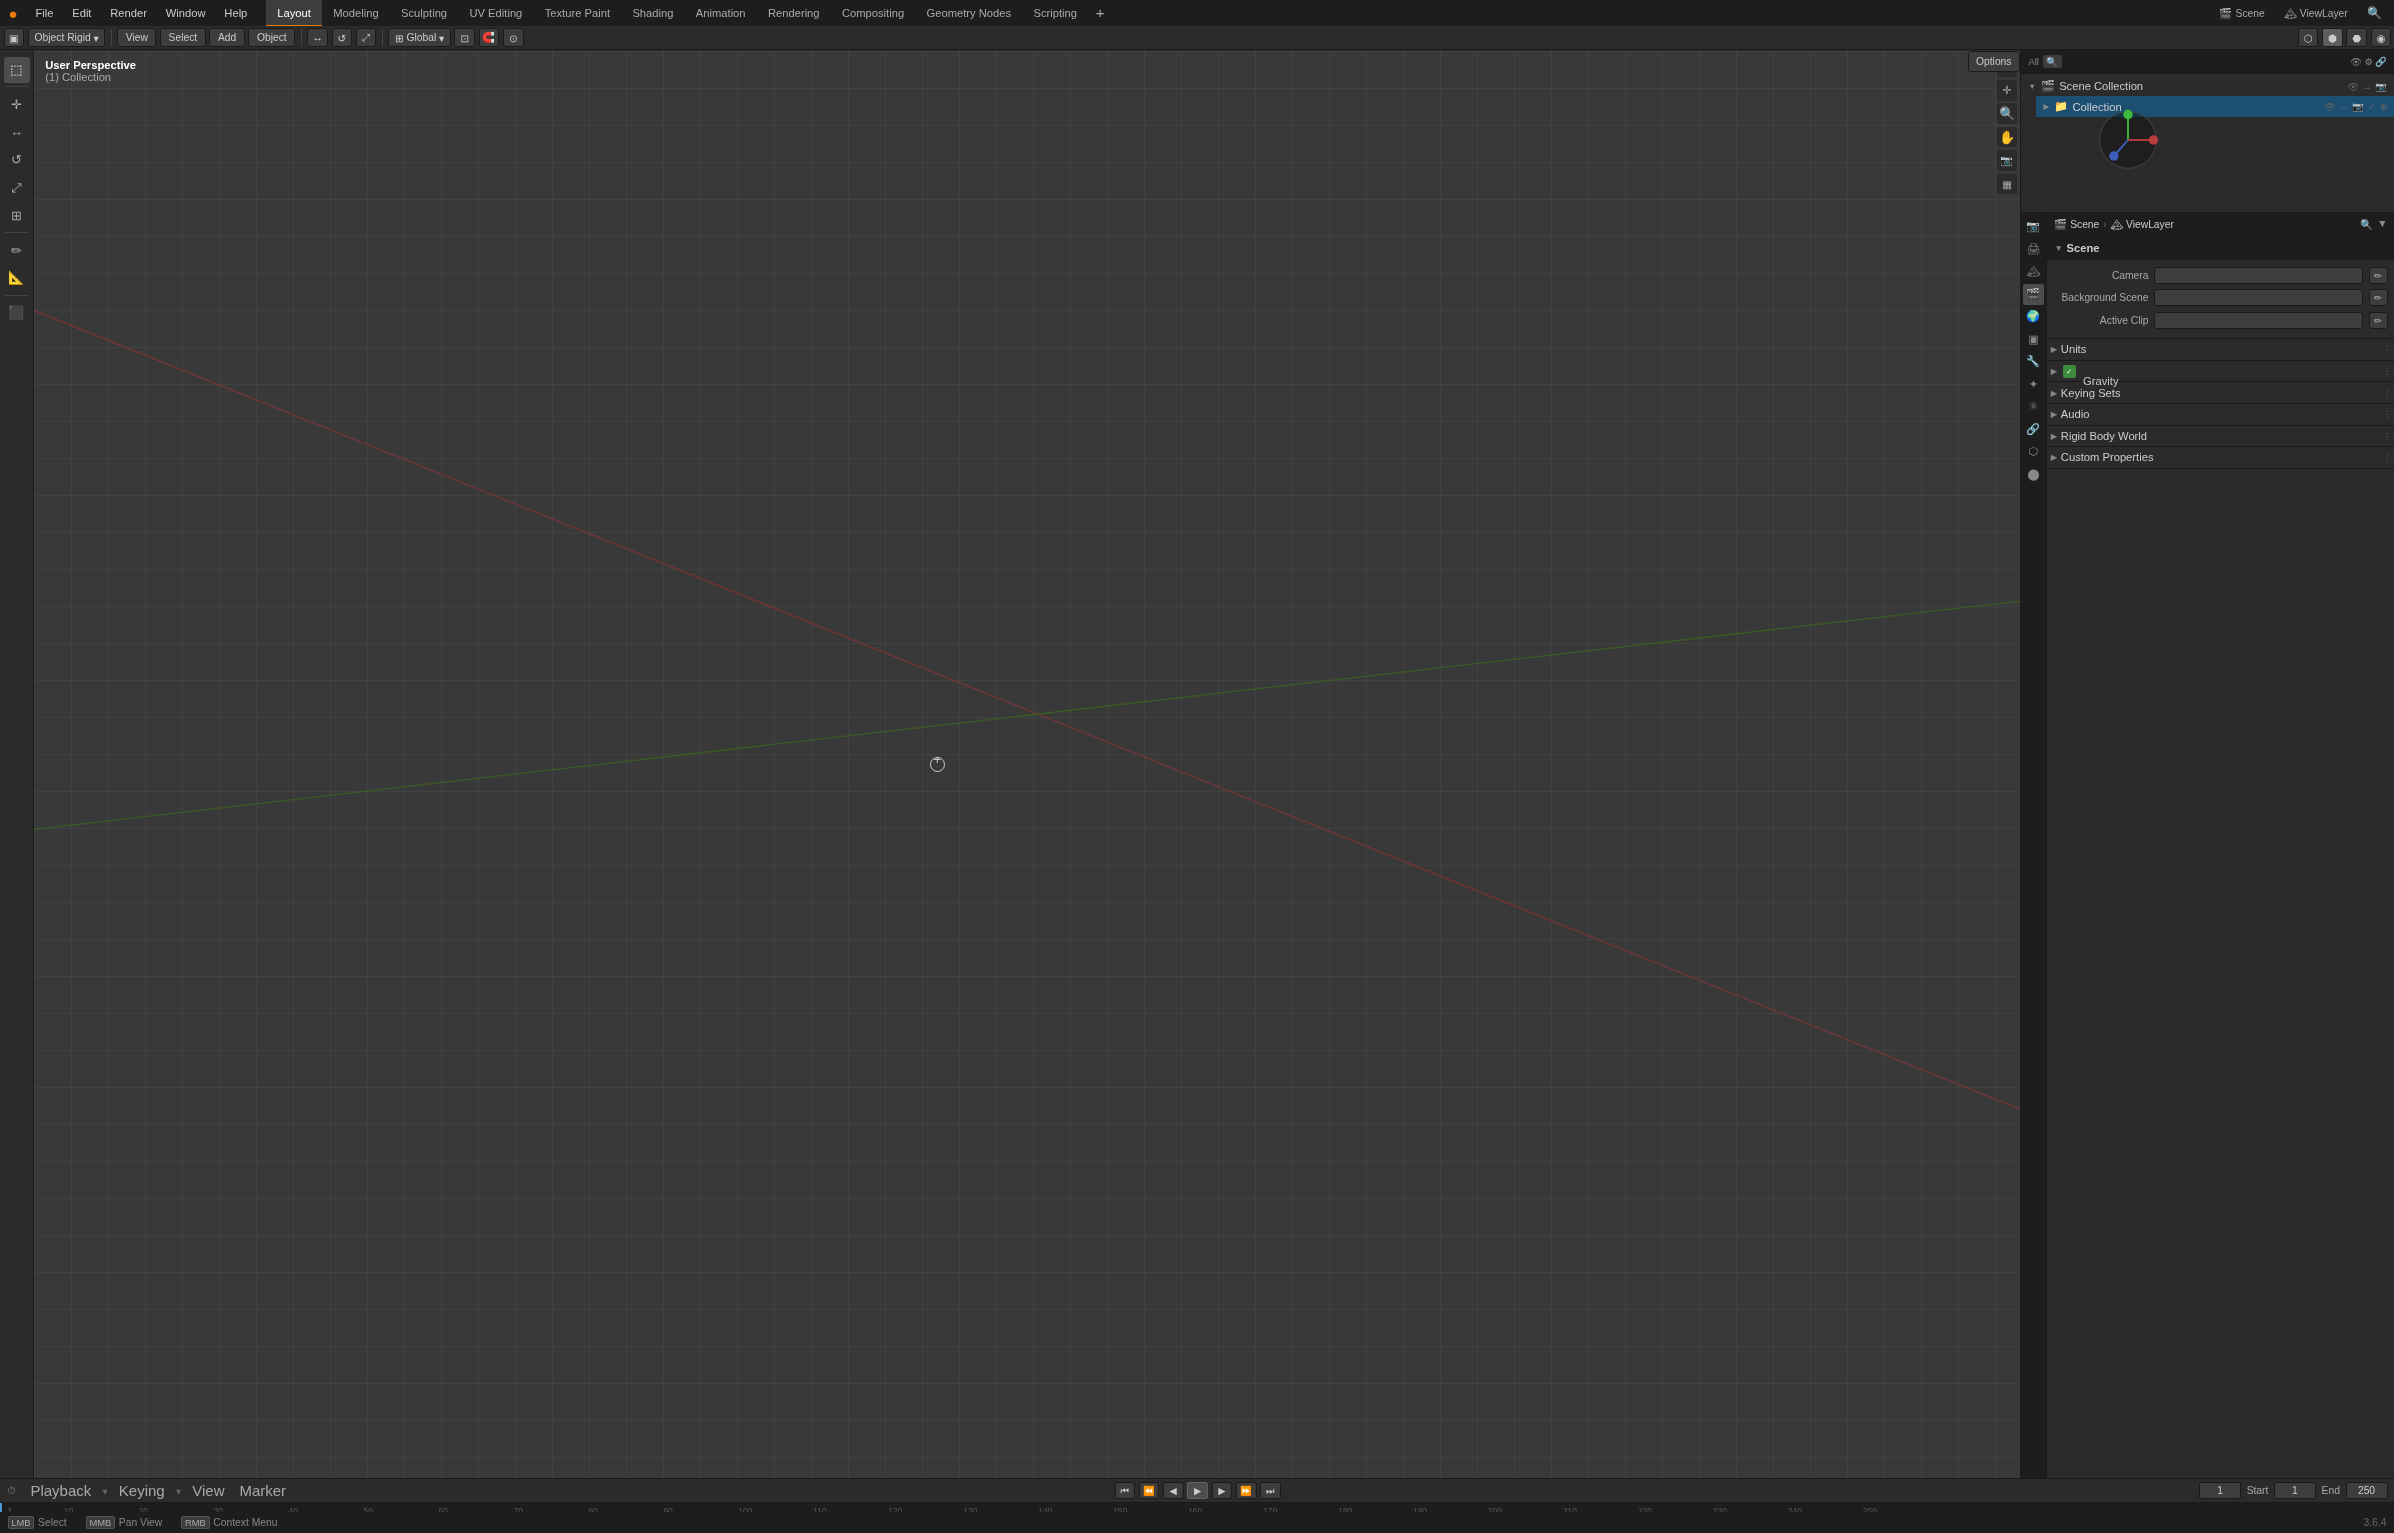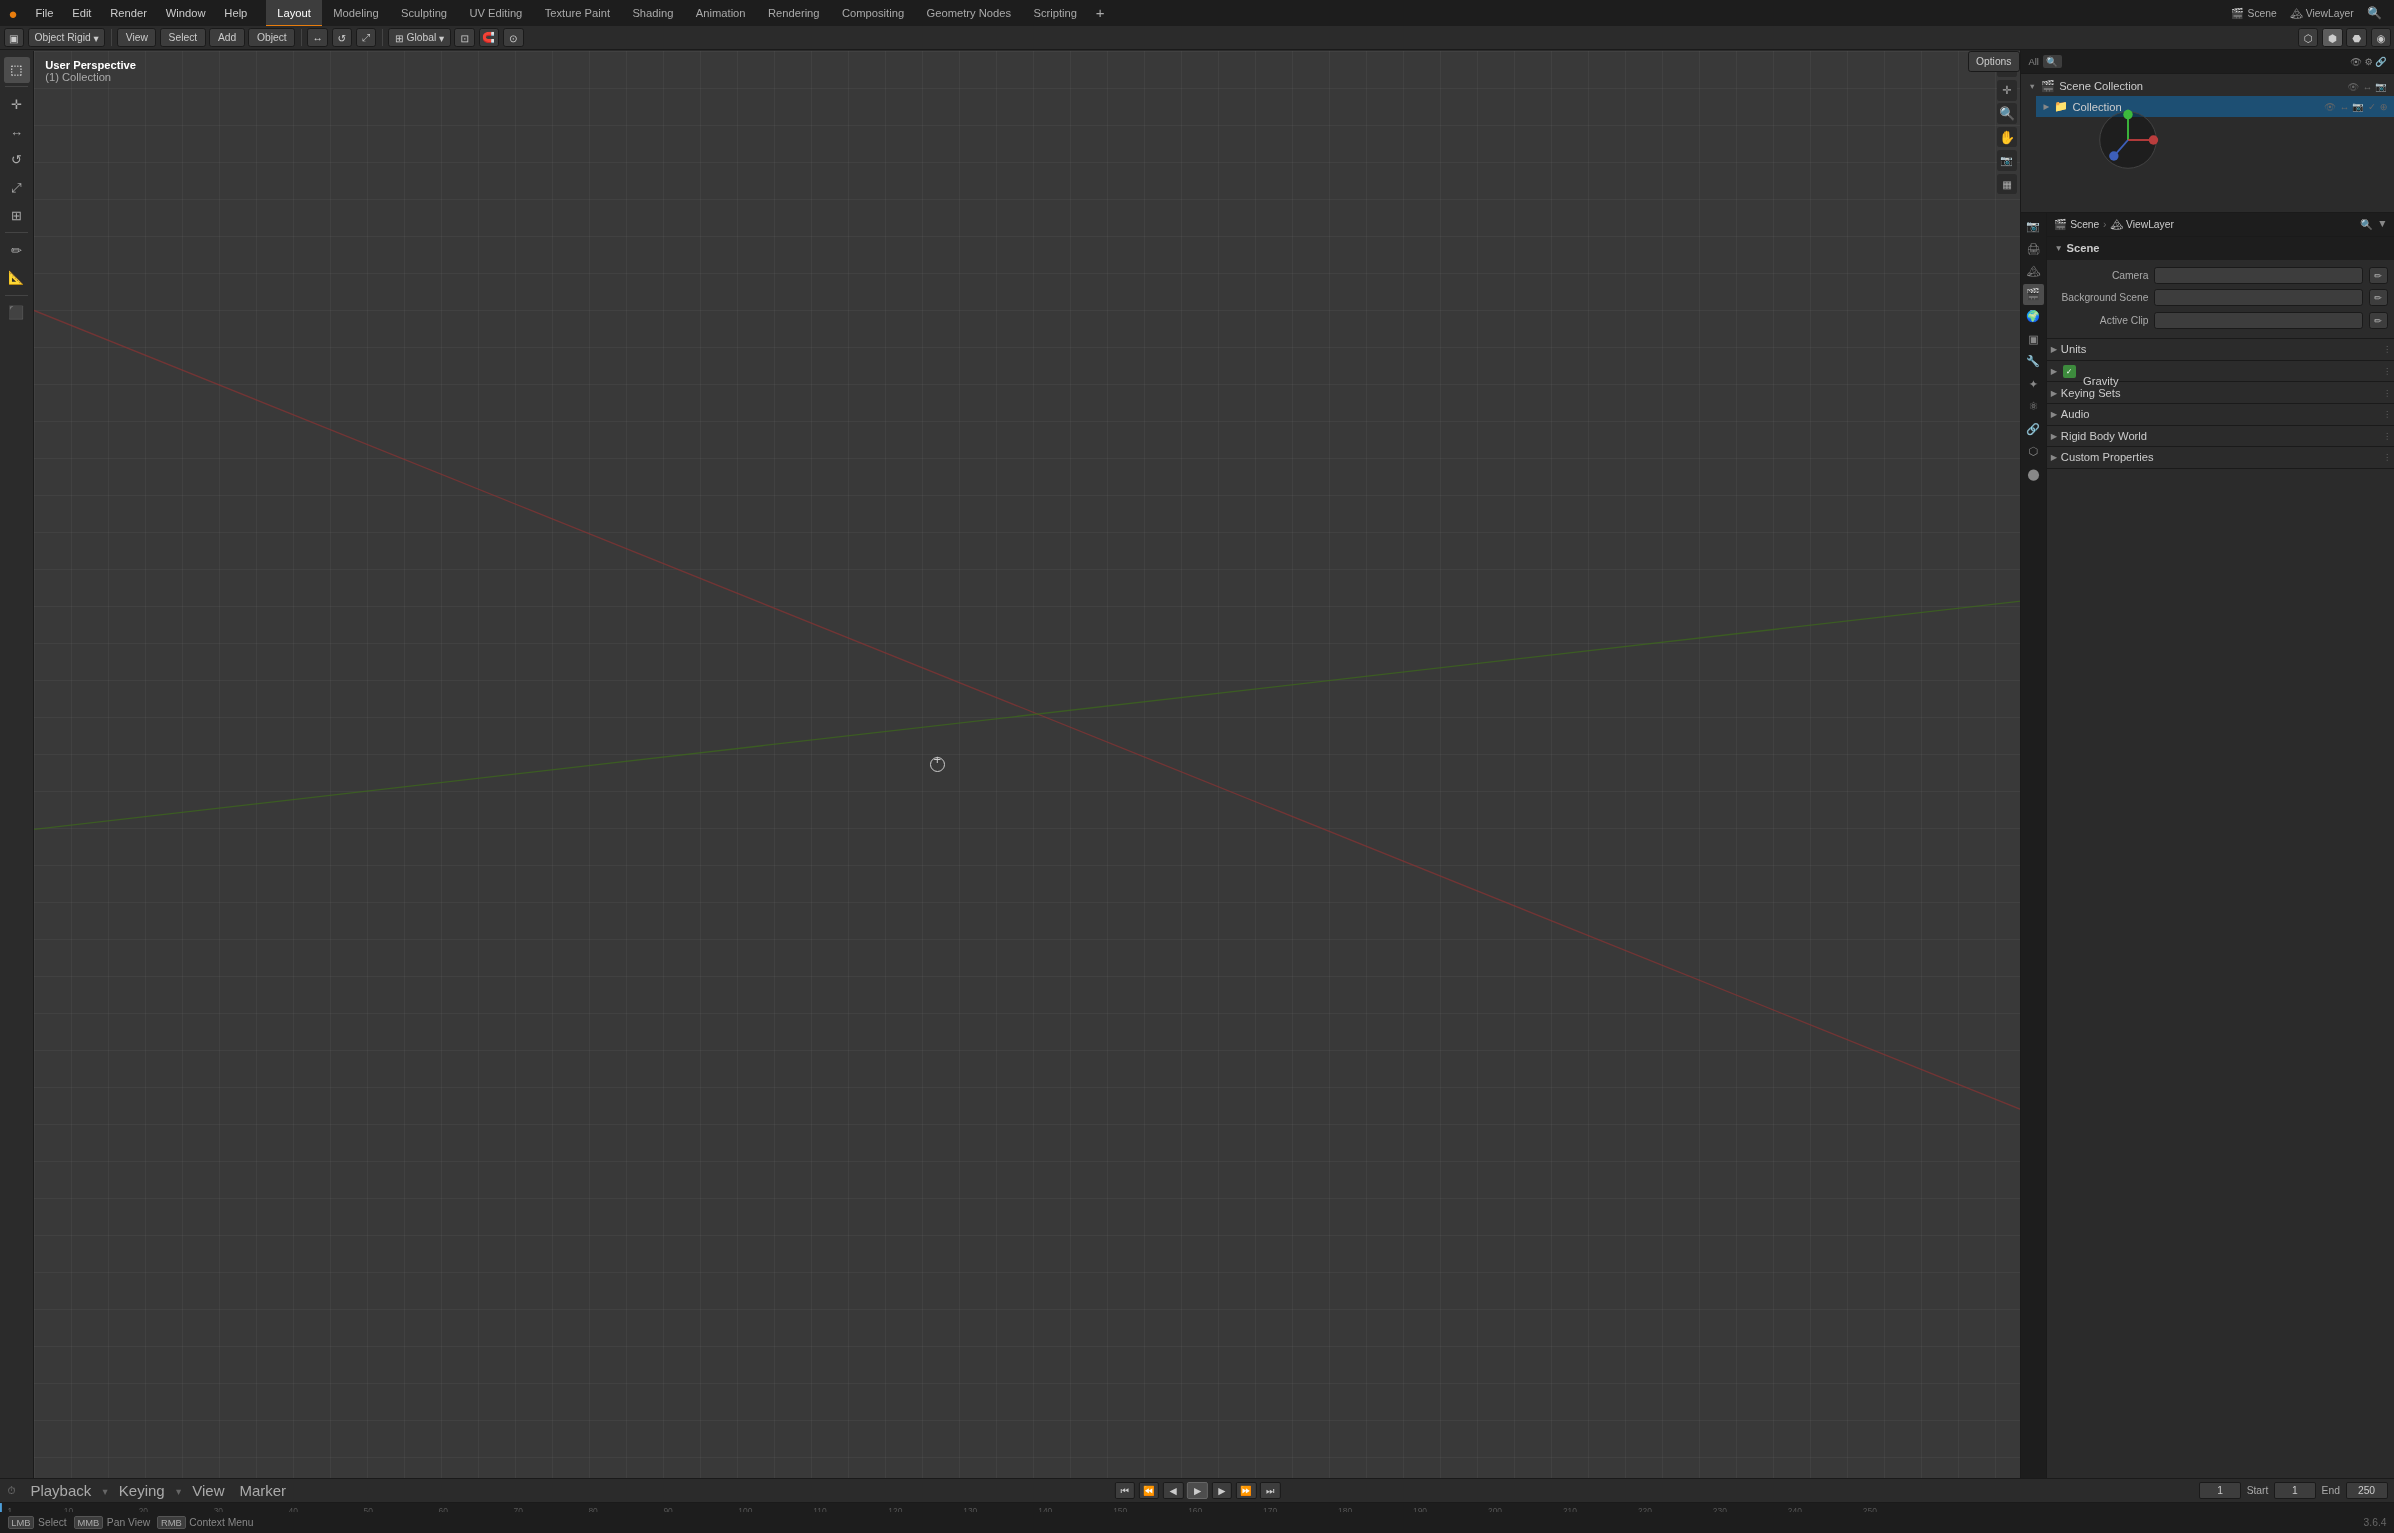--- a/index.html
+++ b/index.html
@@ -69,21 +69,21 @@
     .workspace-tab.active {
       color: #ffffff;
       background: #3d3d3d;
       border-bottom: 1.9px solid #e87d0d;
     }
     .top-right-controls {
       margin-left: auto;
       display: flex;
       align-items: center;
       padding-right: 7.5px;
-      gap: 2px;
+      gap: 8px;
     }
     .top-right-controls span {
       font-size: 10.3px;
       color: #aaaaaa;
       padding: 0 5.6px;
     }
 
     
     .toolbar-row {
       position: absolute;
@@ -610,21 +610,21 @@
     }
 
     .tl-bottom-status {
       position: absolute;
       bottom: 0; left: 0; right: 0;
       height: 20.6px;
       background: #1d1d1d;
       display: flex;
       align-items: center;
       padding: 0 7.5px;
-      gap: 7px;
+      gap: 19px;
       font-size: 10.3px;
       color: #888;
     }
     .status-item {
       display: flex;
       align-items: center;
       gap: 3.7px;
     }
     .status-key {
       background: #3d3d3d;

